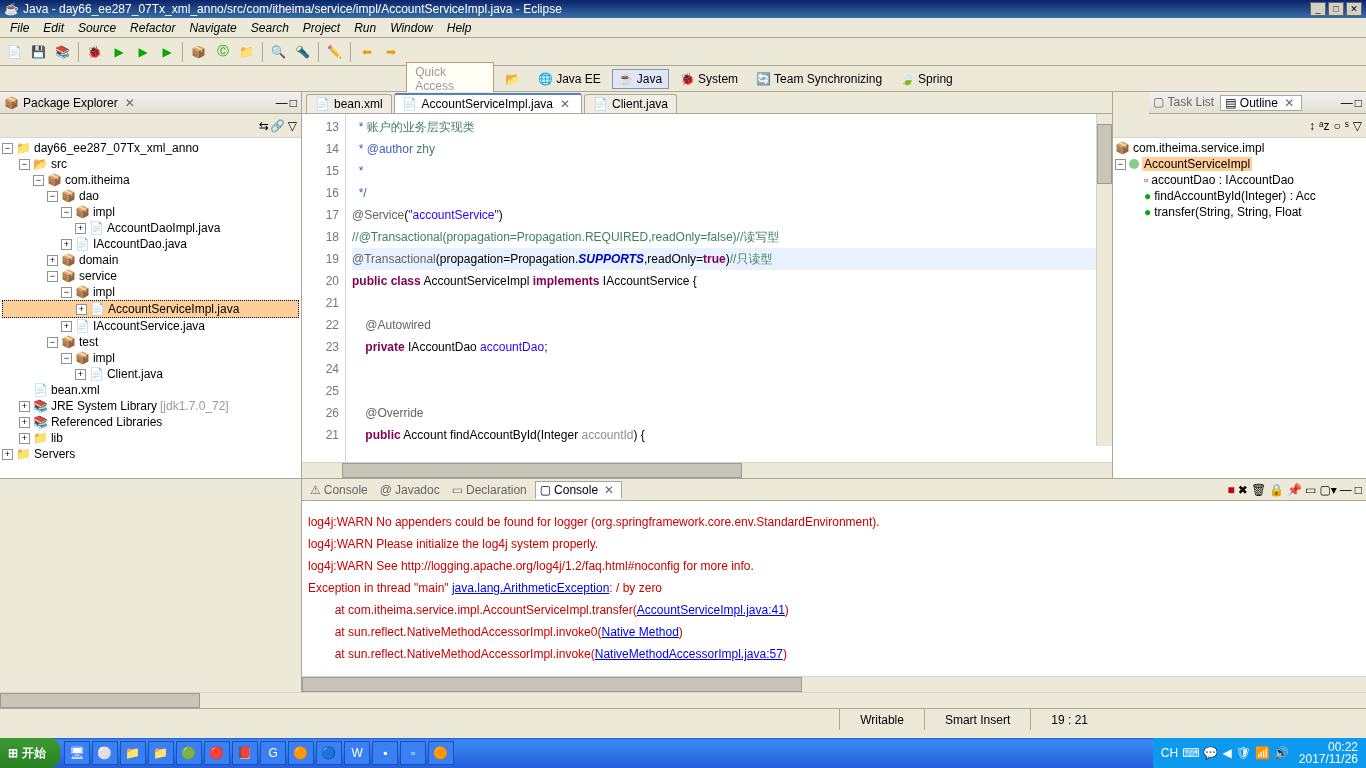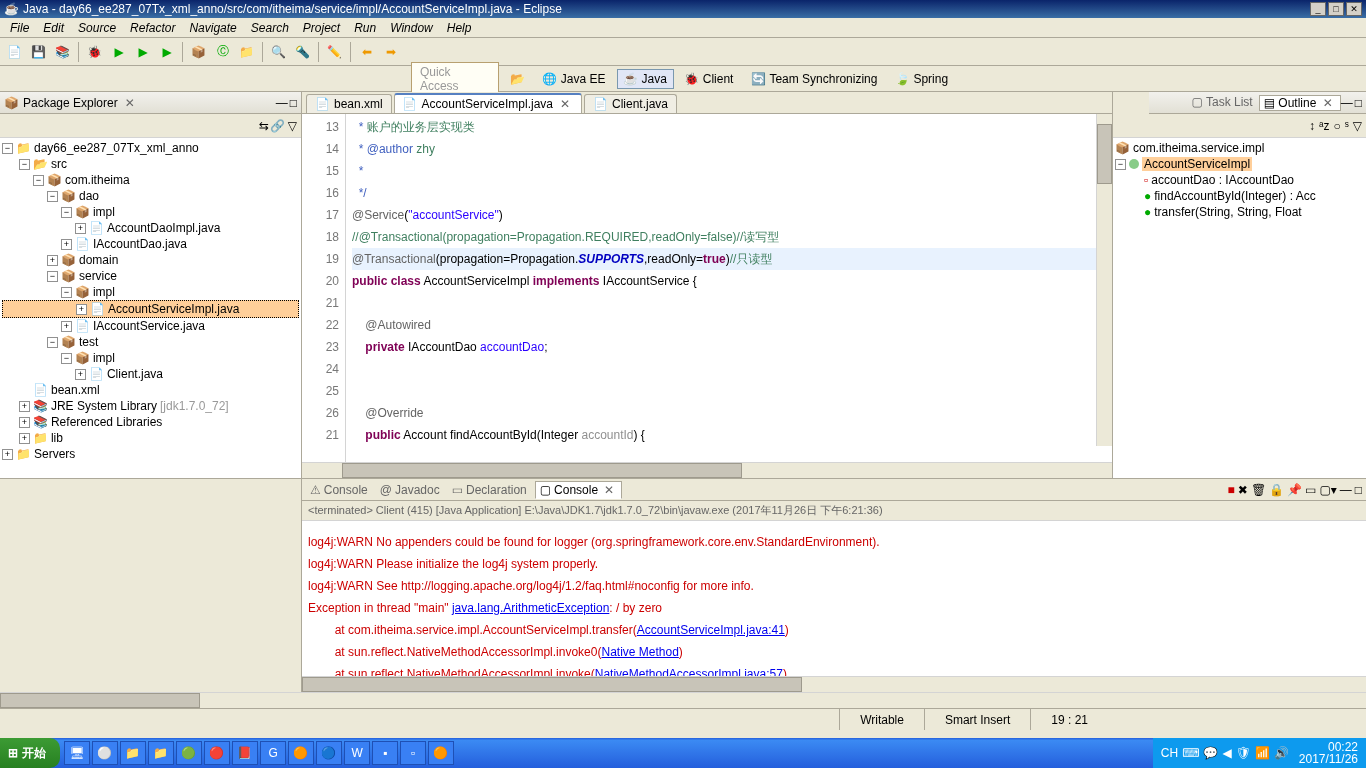--- a/index.html
+++ b/index.html
@@ -37,21 +37,21 @@
 .code-line { height: 22px; }
 .c-comment { color: #3f7f5f; }
 .c-tag { color: #3f5fbf; }
 .c-ann { color: #646464; }
 .c-key { color: #7f0055; font-weight: bold; }
 .c-str { color: #2a00ff; }
 .c-boldblue { color: #0000c0; font-weight: bold; font-style: italic; }
 .c-lite { color: #909090; }
 .hl-line { background: #e8f2fe; }
 .right-panel { width: 254px; border-left: 1px solid #aca899; display: flex; flex-direction: column; }
-.outline-header { background: linear-gradient(#f2f1ed, #e2e0d5); height: 22px; display: flex; align-items: center; padding: 0 4px; border-bottom: 1px solid #aca899; justify-content: flex-end; margin-left: 36px; }
+.outline-header { background: linear-gradient(#f2f1ed, #e2e0d5); height: 22px; display: flex; align-items: center; padding: 0 4px; border-bottom: 1px solid #aca899; justify-content: space-between; margin-left: 36px; }
 .outline-toolbar { background: #ece9d8; height: 24px; display: flex; align-items: center; justify-content: flex-end; gap: 4px; padding: 0 4px; border-bottom: 1px solid #d4d4d4; }
 .outline-body { flex: 1; background: #fff; padding: 2px; overflow: hidden; }
 .bottom-panel { height: 214px; display: flex; border-top: 1px solid #aca899; }
 .bottom-left-gap { width: 302px; background: #ece9d8; border-right: 1px solid #aca899; }
 .bottom-center { flex: 1; display: flex; flex-direction: column; }
 .console-tabs { background: #ece9d8; height: 22px; display: flex; align-items: center; padding: 0 4px; border-bottom: 1px solid #aca899; justify-content: space-between; }
 .console-tab-group { display: flex; gap: 4px; }
 .console-tab { display: flex; align-items: center; gap: 3px; padding: 1px 4px; color: #666; }
 .console-tab.active { background: #fff; border: 1px solid #aca899; border-bottom-color: #fff; color: #000; }
 .console-header { background: #ece9d8; padding: 2px 6px; color: #666; font-size: 11px; border-bottom: 1px solid #d4d4d4; }
@@ -119,21 +119,21 @@
   <div class="toolbar-sep"></div>
   <div class="toolbar-btn" style="color:#e90">⬅</div>
   <div class="toolbar-btn" style="color:#e90">➡</div>
 </div>
 
 <div class="perspective-bar">
   <div class="quick-access">Quick Access</div>
   <div class="persp-btn">📂</div>
   <div class="persp-btn">🌐<span>Java EE</span></div>
   <div class="persp-btn active">☕<span>Java</span></div>
-  <div class="persp-btn">🐞<span>Client</span></div>
+  <div class="persp-btn">🐞<span>System</span></div>
   <div class="persp-btn">🔄<span>Team Synchronizing</span></div>
   <div class="persp-btn">🍃<span>Spring</span></div>
 </div>
 
 <div class="main-area">
 
   <div class="left-panel">
     <div class="view-header">
       <div class="view-header-left">
         <span>📦</span>
@@ -267,21 +267,20 @@
         <span>✖</span>
         <span>🗑</span>
         <span>🔒</span>
         <span>📌</span>
         <span>▭</span>
         <span>▢▾</span>
         <span>—</span>
         <span>□</span>
       </div>
     </div>
-    <div class="console-header">&lt;terminated&gt; Client (415) [Java Application] E:\Java\JDK1.7\jdk1.7.0_72\bin\javaw.exe (2017年11月26日 下午6:21:36)</div>
     <div class="console-body" id="console-body"><div>log4j:WARN No appenders could be found for logger (org.springframework.core.env.StandardEnvironment).</div><div>log4j:WARN Please initialize the log4j system properly.</div><div>log4j:WARN See http://logging.apache.org/log4j/1.2/faq.html#noconfig for more info.</div><div><span>Exception in thread "main" </span><span class="console-link">java.lang.ArithmeticException</span><span>: / by zero</span></div><div><span>        at com.itheima.service.impl.AccountServiceImpl.transfer(</span><span class="console-link">AccountServiceImpl.java:41</span><span>)</span></div><div><span>        at sun.reflect.NativeMethodAccessorImpl.invoke0(</span><span class="console-link">Native Method</span><span>)</span></div><div><span>        at sun.reflect.NativeMethodAccessorImpl.invoke(</span><span class="console-link">NativeMethodAccessorImpl.java:57</span><span>)</span></div></div>
     <div class="scrollbar-h">
         <div class="sb-thumb" style="width:500px;height:100%"></div>
       </div>
   </div>
 </div>
 
 <div class="scrollbar-h">
     <div class="sb-thumb" style="width:200px;height:100%"></div>
   </div>

